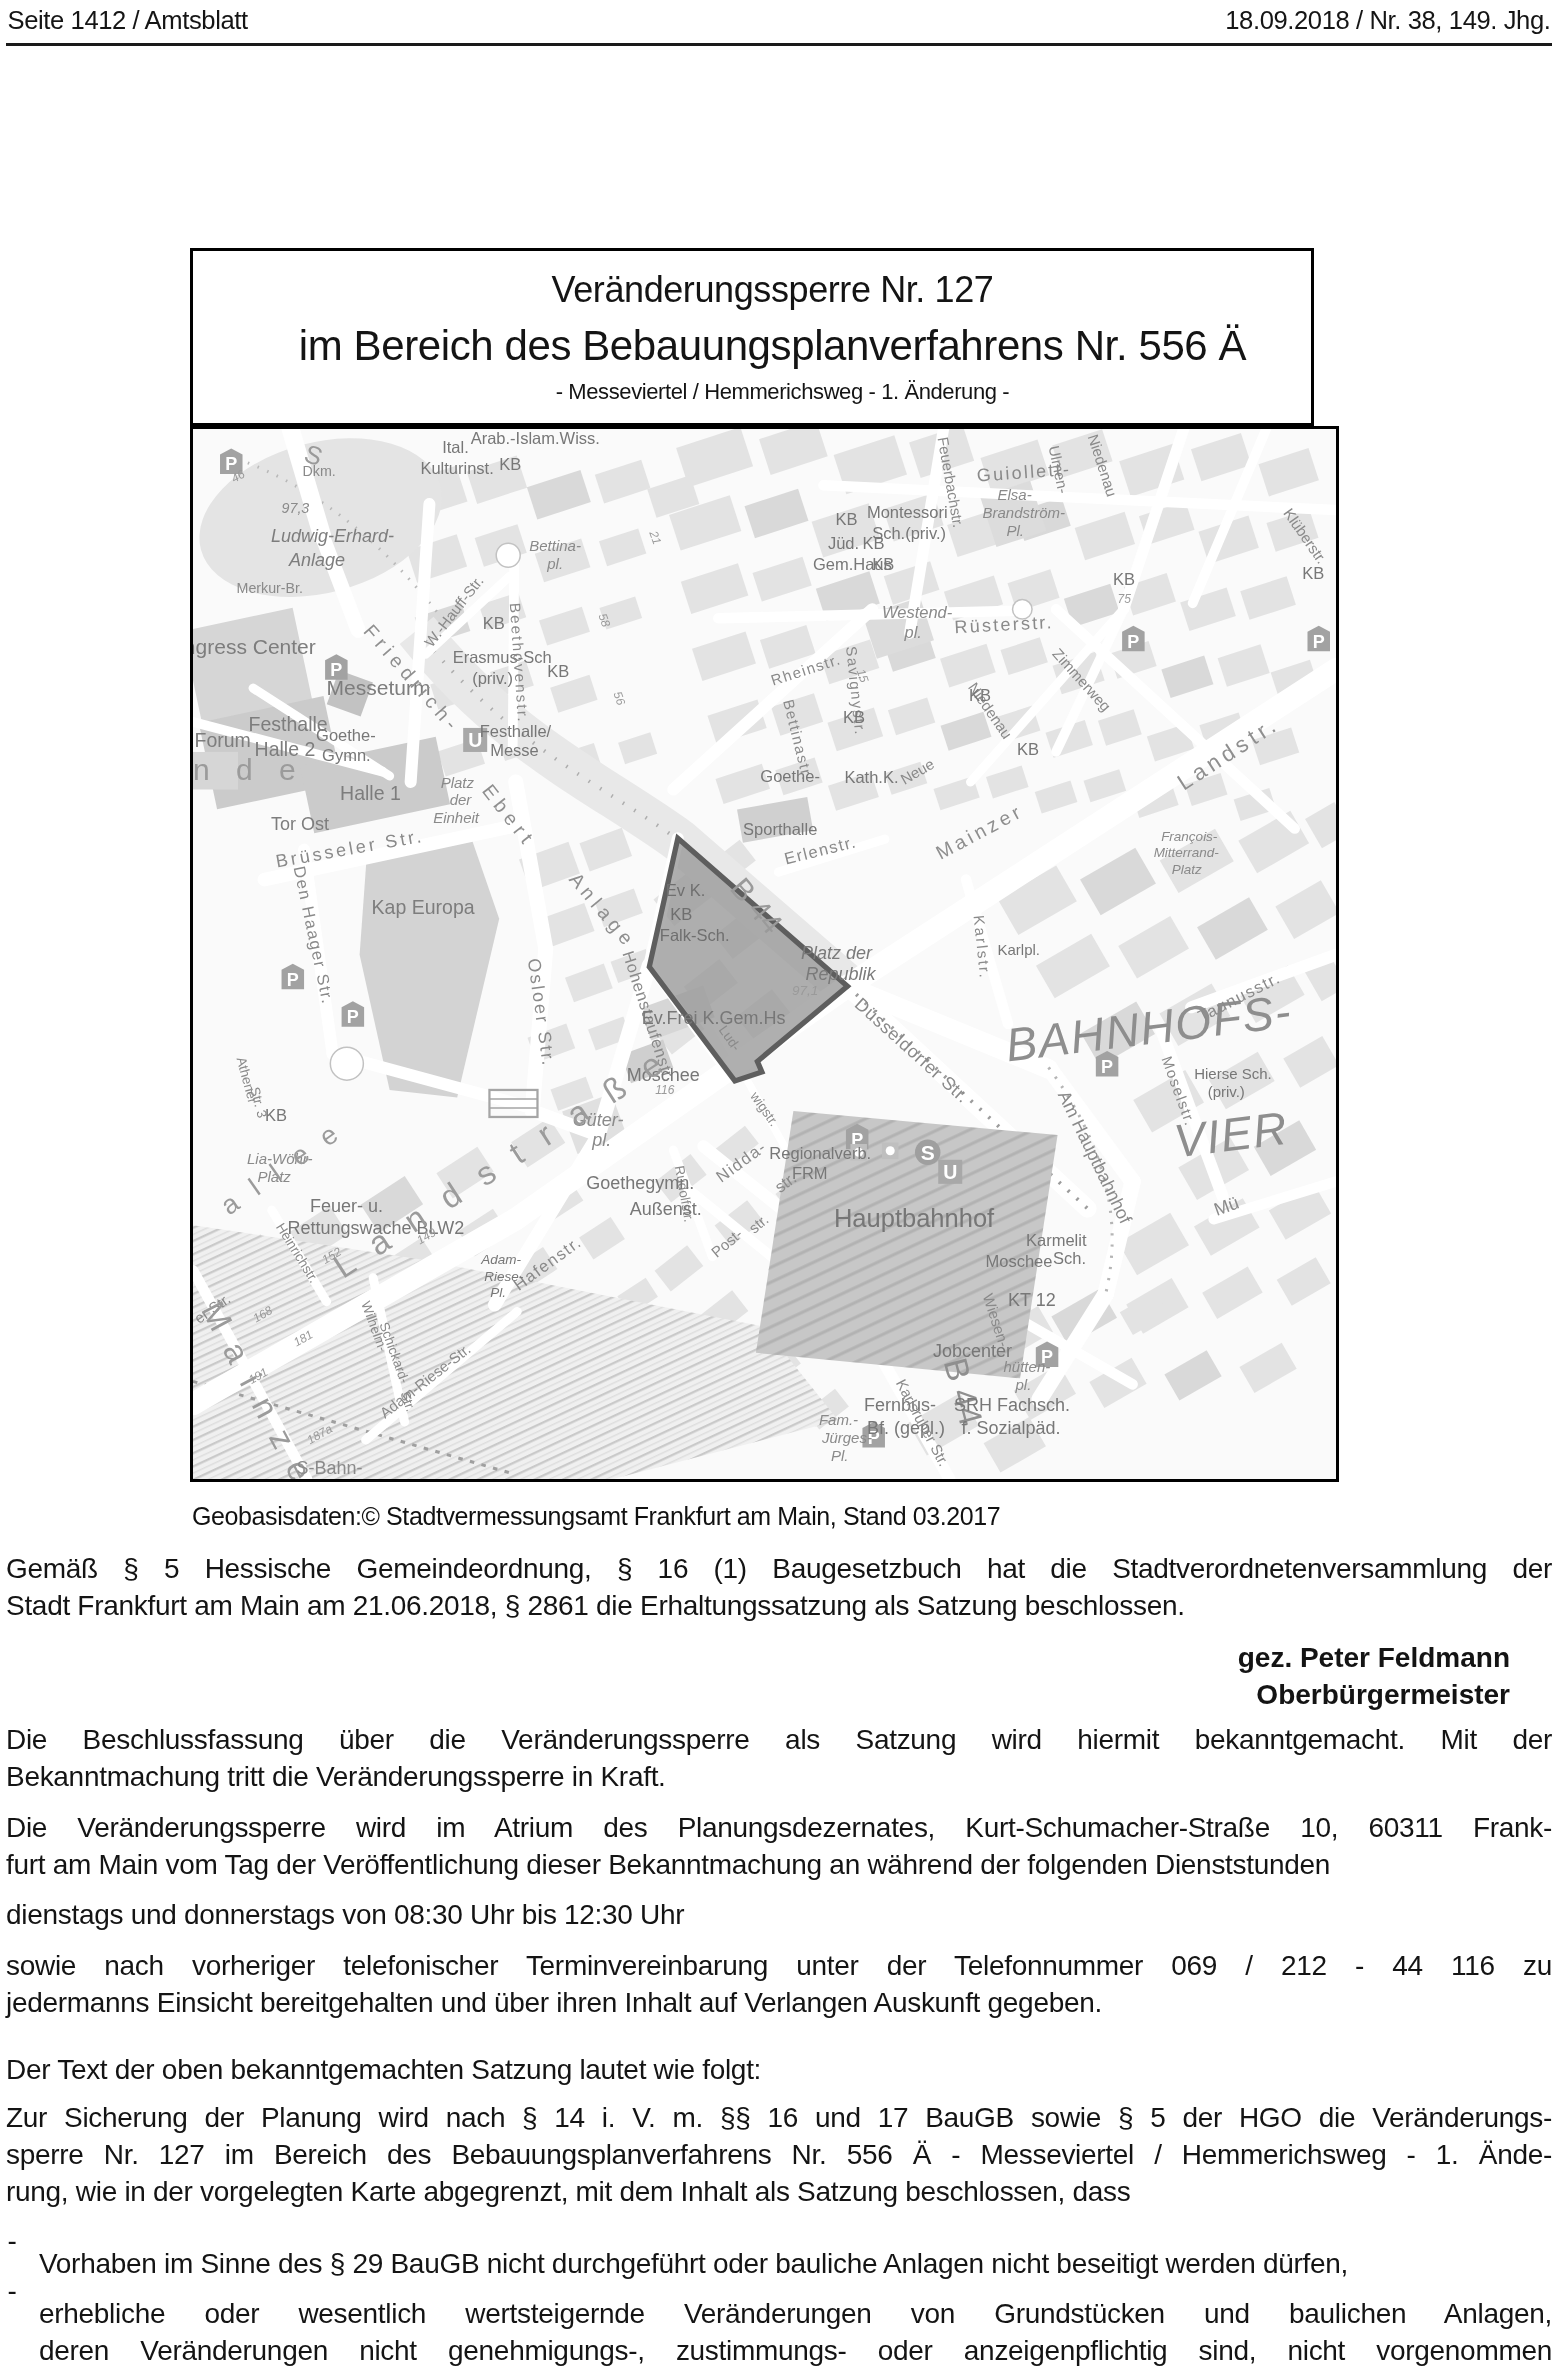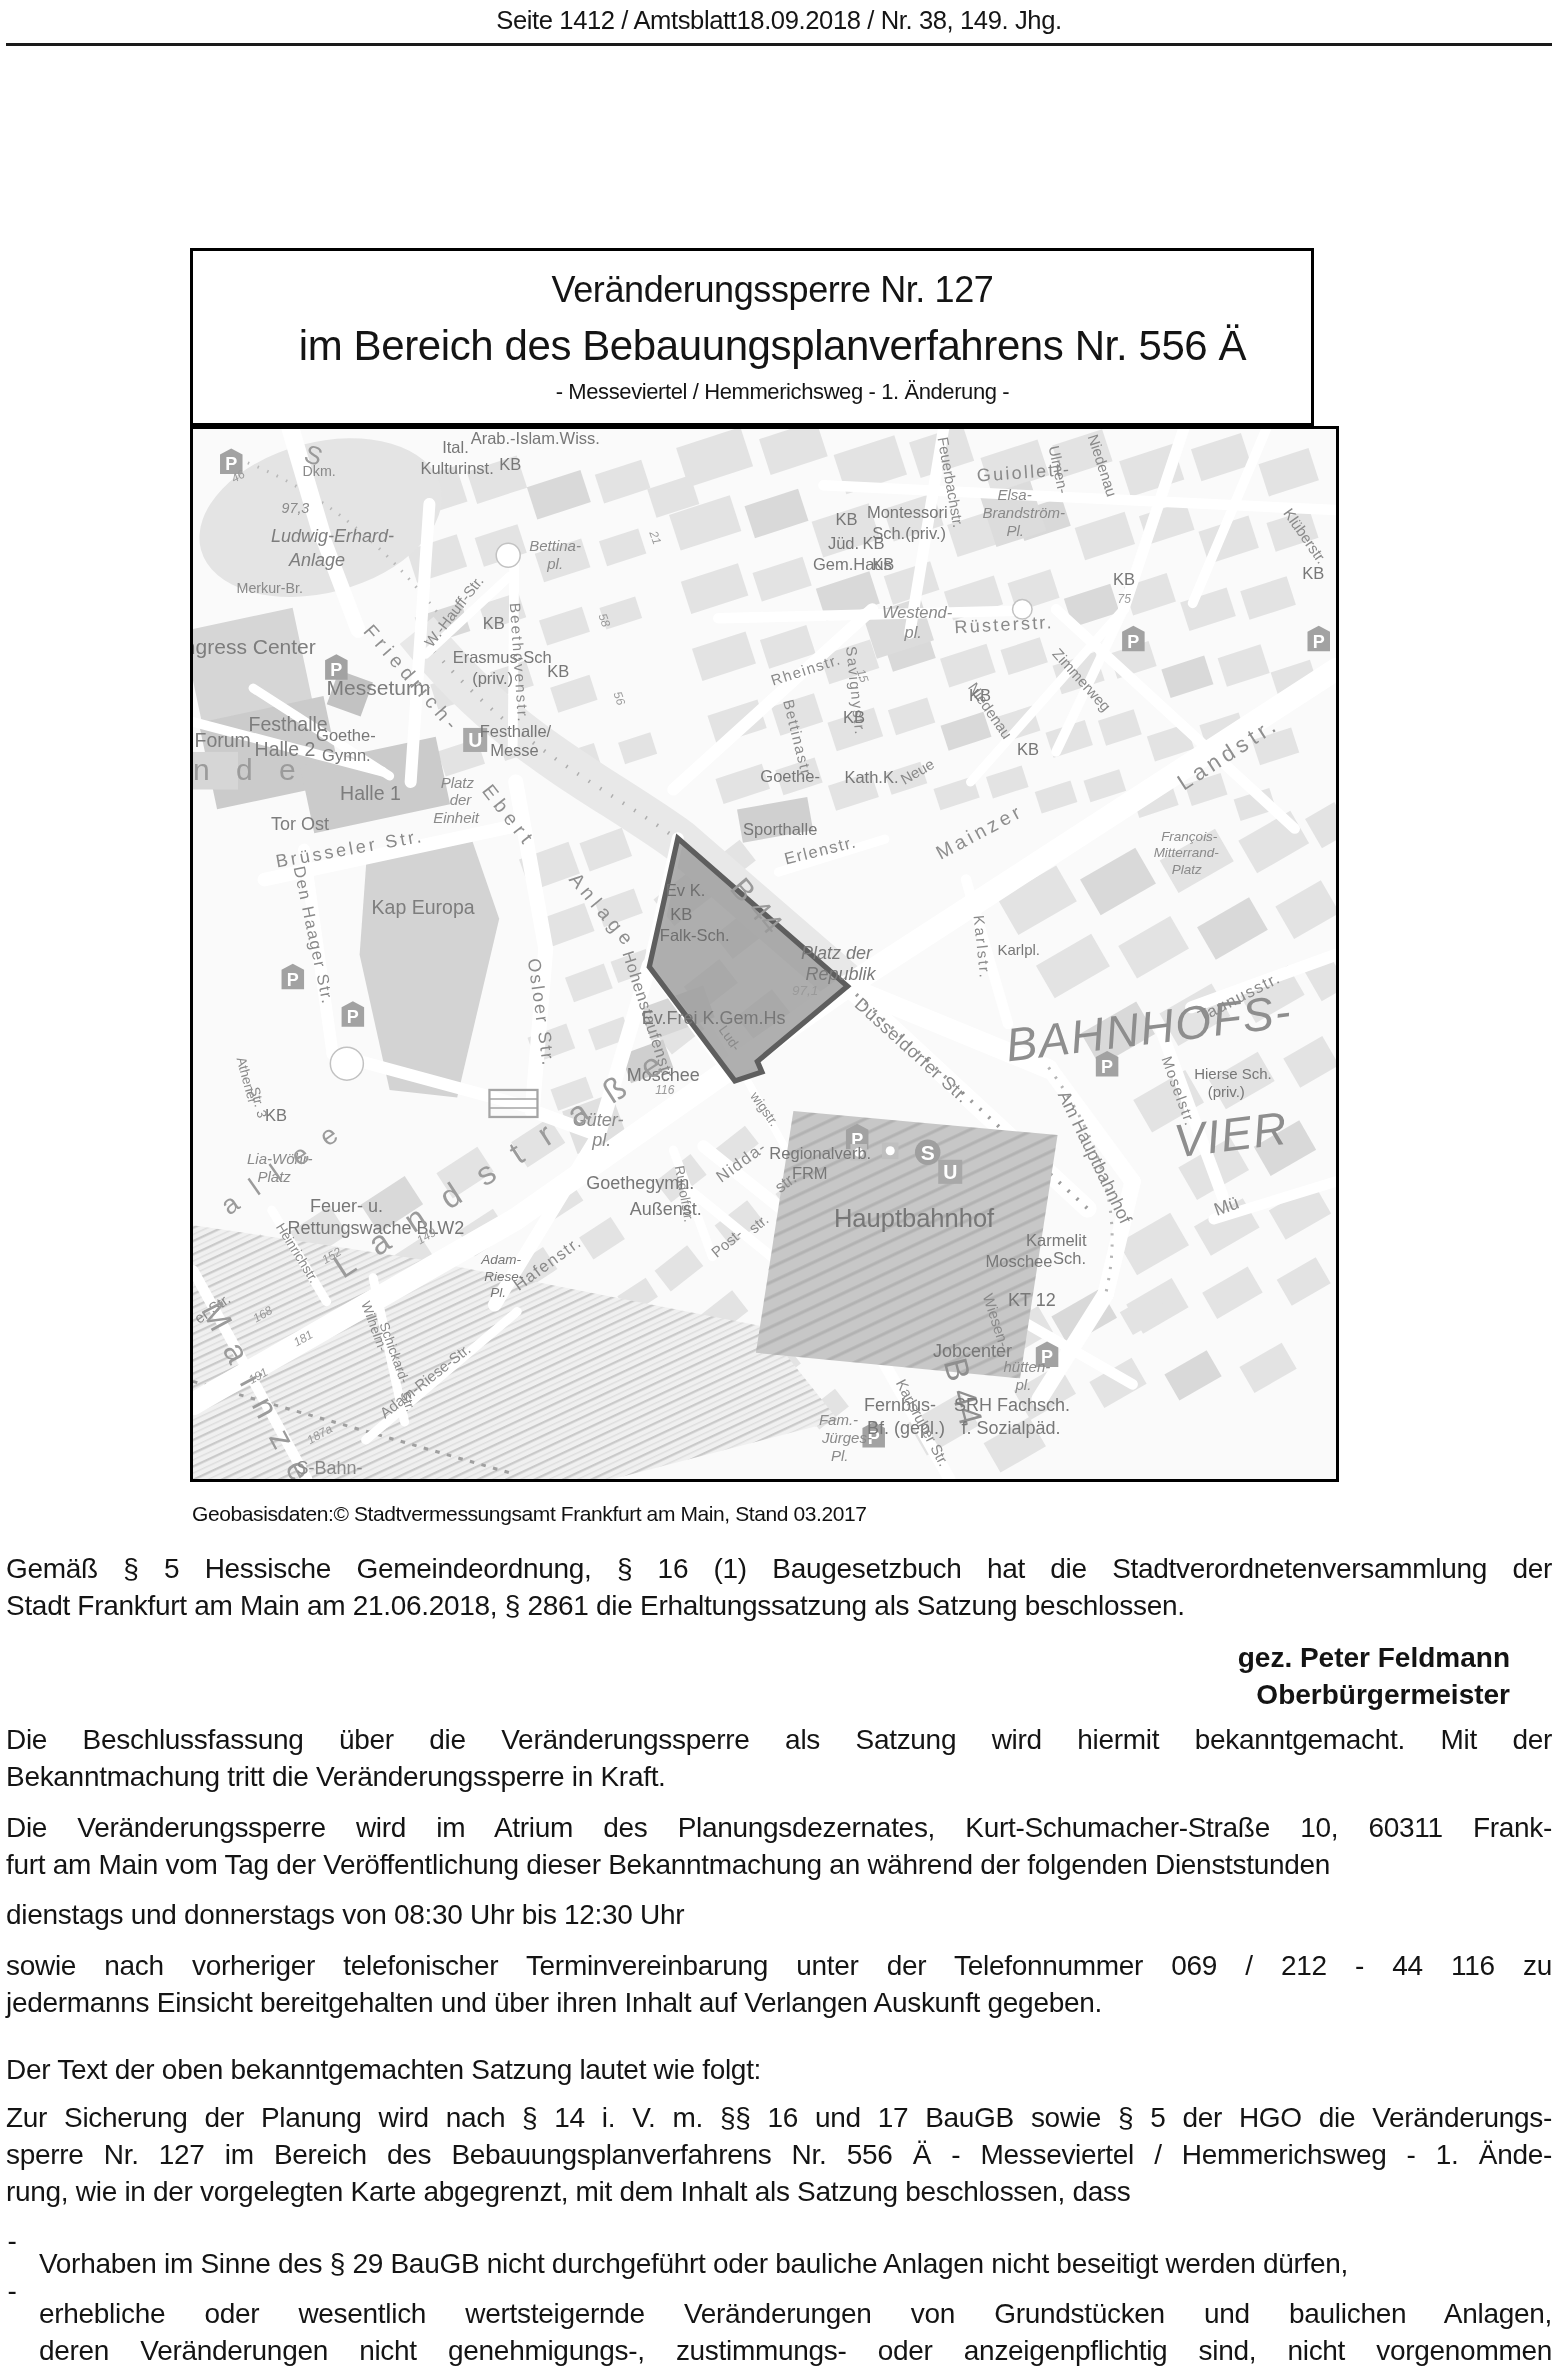--- a/index.html
+++ b/index.html
@@ -1,33 +1,33 @@
 <!DOCTYPE html>
 <html style="font-size:12px"><head>
 <meta charset="utf-8">
 <style>
   html,body { margin:0; padding:0; background:#888; }
   .page { position:relative; width:1558px; height:2377px; background:#ffffff; overflow:hidden;
           font-family:"Liberation Sans", sans-serif; color:#141414; }
-  .hdr { position:absolute; top:6px; left:7.5px; right:7.5px; display:flex; justify-content:center;
+  .hdr { position:absolute; top:6px; left:7.5px; right:7.5px; display:flex; justify-content:space-between;
          font-size:25.6px; letter-spacing:-0.4px; color:#151515; }
   .rule { position:absolute; top:43px; left:6px; right:6px; height:3px; background:#1a1a1a; }
   .banner { position:absolute; top:100px; left:6px; right:6px; height:123px; background:#c5c5c7;
             display:flex; align-items:center; justify-content:center;
             font-size:45px; font-weight:bold; letter-spacing:-0.8px; color:#131313; }
   .mtitle { position:absolute; top:248px; left:190px; width:1124px; height:178px; box-sizing:border-box;
             border:3px solid #000; background:#fff; display:flex; flex-direction:column;
             justify-content:center; align-items:center;padding-left:41px; }
   .mtitle .l1 { font-size:36px; letter-spacing:-0.4px; margin-bottom:10.5px; }
   .mtitle .l2 { font-size:42px; letter-spacing:-0.4px; margin-bottom:9px; }
   .mtitle .l3 { font-size:22px; letter-spacing:-0.4px;margin-left:20px; }
   .mapwrap { position:absolute; top:426px; left:190px; width:1149px; height:1056px; box-sizing:border-box;
              border:3px solid #000; background:#fdfdfd; overflow:hidden; }
   .mapwrap svg { display:block; width:100%; height:100%; }
-  .caption { position:absolute; top:1502px; left:192px; font-size:21px; letter-spacing:-0.4px; color:#111; }
+  .caption { position:absolute; top:1502px; left:192px; font-size:25px; letter-spacing:-0.4px; color:#111; }
   .para { position:absolute; left:6px; right:6px; font-size:28px; line-height:37px;
           letter-spacing:-0.3px; color:#141414; }
   .para .line { white-space:nowrap; }
   .para .line.jl { white-space:normal; text-align:justify; text-align-last:justify; }
   .sig { position:absolute; right:48px; text-align:right; font-weight:bold; font-size:28px; line-height:37px; }
   .bullet { position:absolute; left:6px; right:6px; font-size:28px; line-height:37px; letter-spacing:-0.3px; }
   .bullet .marker { position:absolute; left:1.5px; top:0; }
   .bullet .btext { margin-left:33px;margin-top:23px; }
   .bullet .btext .line.jl { text-align:justify; text-align-last:justify; }
 </style>

